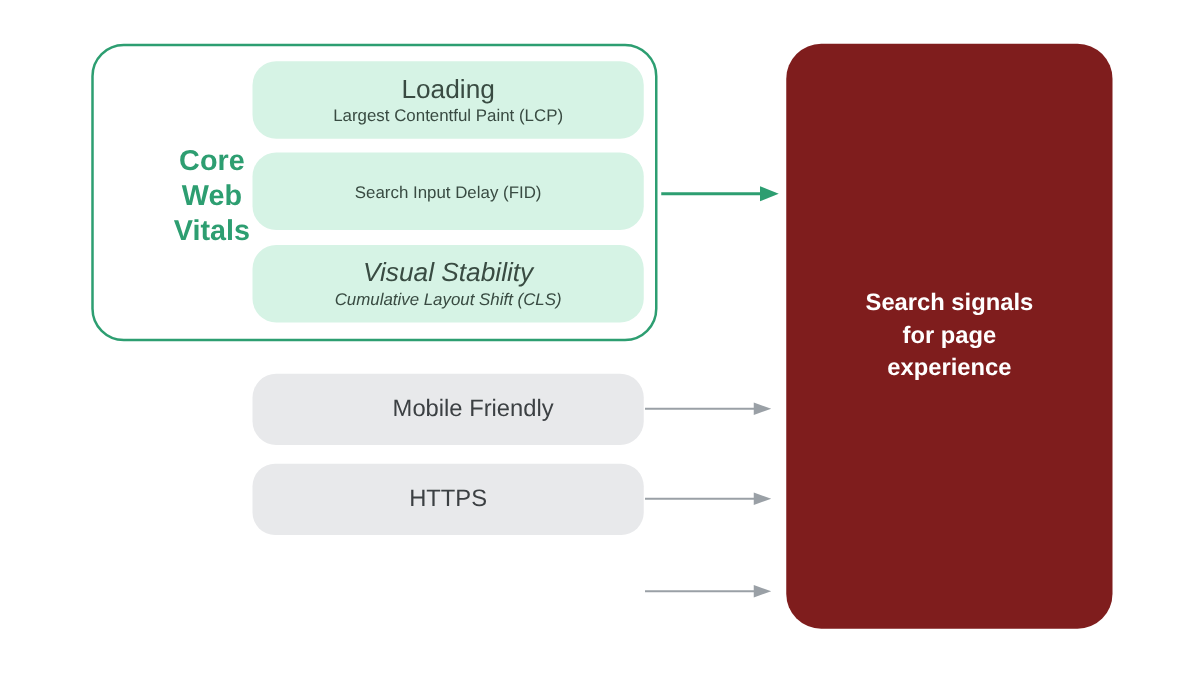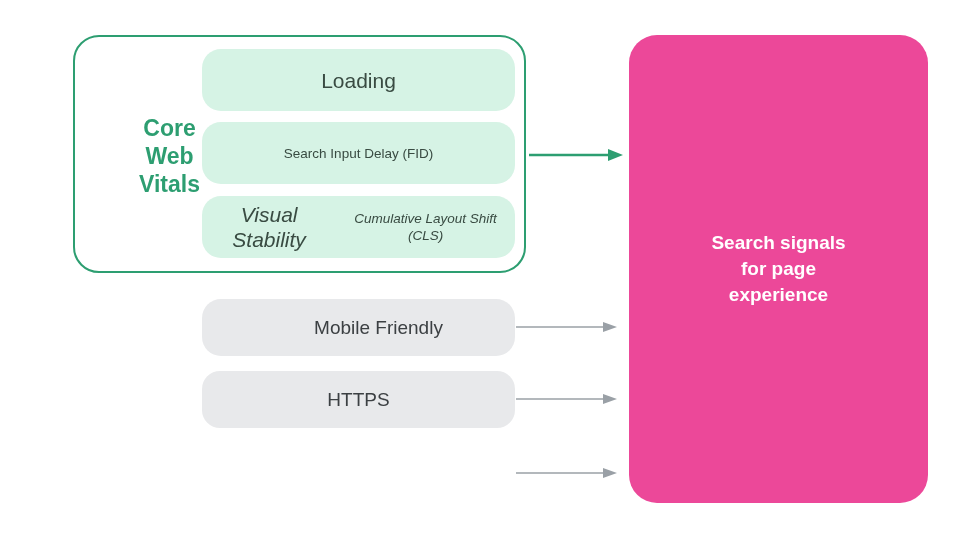--- a/index.html
+++ b/index.html
@@ -27,21 +27,21 @@
     color:#2d9e71;
     font-size:23px;font-weight:bold;
     line-height:28px;
     text-align:center;
     margin-left:32px;
   }
   .pill{
     position:absolute;left:202px;
     width:313px;
     border-radius:19px;
-    display:flex;flex-direction:row;
+    display:flex;flex-direction:column;
     align-items:center;justify-content:center;
     text-align:center;
     box-sizing:border-box;
   }
   .pill.green{
     height:62px;
     background:#d6f3e5;
     color:#394b42;
   }
   .pill.green .pill-title{font-size:21px;line-height:25px;}
@@ -54,22 +54,22 @@
   }
   #gp1{top:49px;}
   #gp2{top:122px;}
   #gp3{top:196px;font-style:italic;}
   #sp1{top:299px;padding-left:40px;}
   #sp2{top:371px;border-radius:18px;}
   #sp3{top:444px;}
   
   .result-box{
     position:absolute;left:629px;top:35px;
-    width:299px;height:468px;
-    background:#ec4899;
+    width:261px;height:468px;
+    background:#7f1d1d;
     border-radius:28px;
     display:flex;flex-direction:column;
     align-items:center;justify-content:center;
     color:#ffffff;
     font-size:19px;font-weight:bold;
     line-height:26px;text-align:center;
   }
   .arrow{position:absolute;}
   #arrow-cwv{left:528px;top:146px;}
   #arrow-s1{left:515px;top:320px;}
@@ -84,20 +84,21 @@
   <div class="cwv-box"></div>
 
   <div class="cwv-label">
     <span>Core</span>
     <span>Web</span>
     <span>Vitals</span>
   </div>
 
   <div class="pill green" id="gp1">
     <span class="pill-title">Loading</span>
+    <span class="pill-sub">Largest Contentful Paint (LCP)</span>
   </div>
   <div class="pill green" id="gp2">
     <span class="pill-sub">Search Input Delay (FID)</span>
   </div>
   <div class="pill green" id="gp3">
     <span class="pill-title">Visual Stability</span>
     <span class="pill-sub">Cumulative Layout Shift (CLS)</span>
   </div>
 
   <div class="pill gray" id="sp1">

